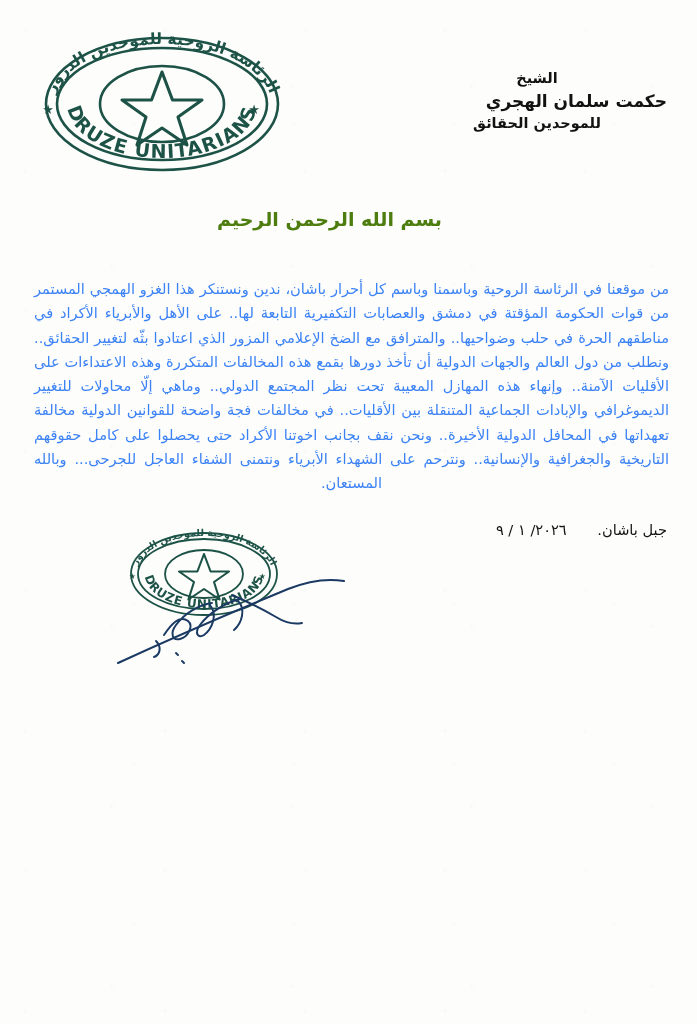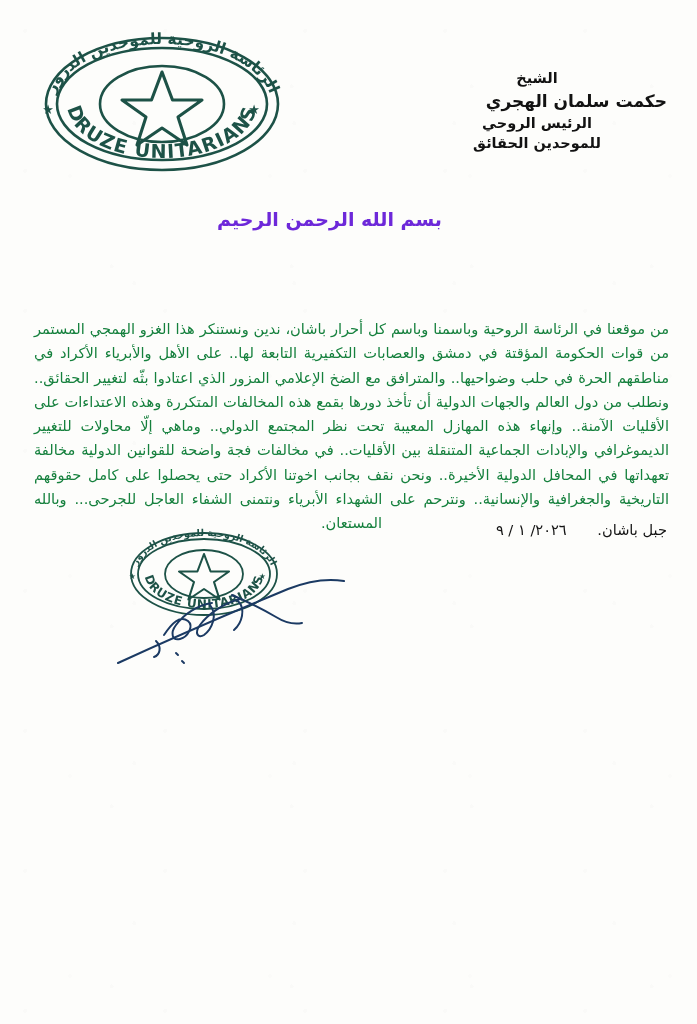--- a/index.html
+++ b/index.html
@@ -61,38 +61,37 @@
   .lh-line.lh-name { font-size: 17px; font-weight: bold; letter-spacing: 0.2px; text-align: right; }
 
   
   .basmala {
     position: absolute;
     left: 0; right: 0;
     top: 208px;
     text-align: center;
     font-size: 19px;
     font-weight: bold;
-    color: #6d28d9;
+    color: #4d7c0f;
     padding-right: 38px;
   }
 
   
   .body-text {
     position: absolute;
     left: 34px;
     right: 28px;
     top: 277px;
     text-align: justify;
     text-align-last: center;
     direction: rtl;
     font-size: 14.6px;
     line-height: 24.3px;
-    color: #15803d;
+    color: #3b82f6;
     font-family: "DejaVu Sans", "Liberation Sans", sans-serif;
-    margin-top: 40px;
   }
   .body-text p { margin: 0; }
 
   
   .signoff {
     position: absolute;
     right: 30px;
     top: 521px;
     direction: rtl;
     font-size: 14.6px;
@@ -141,21 +140,20 @@
         <textPath href="#arcBotA" startOffset="50%" text-anchor="middle" id="sealEnglishBot">DRUZE UNITARIANS</textPath>
       </text>
       <text x="26" y="92" font-size="13" fill="#1d5247">★</text>
       <text x="232" y="92" font-size="13" fill="#1d5247">★</text>
     </svg>
   </div>
 
   <div class="letterhead">
     <div class="lh-line">الشيخ</div>
     <div class="lh-line lh-name">حكمت سلمان الهجري</div>
-    <div class="lh-line">الرئيس الروحي</div>
     <div class="lh-line">للموحدين الحقائق</div>
   </div>
 
   <div class="basmala">بسم الله الرحمن الرحيم</div>
 
   <div class="body-text">
     <p>من موقعنا في الرئاسة الروحية وباسمنا وباسم كل أحرار باشان، ندين ونستنكر هذا الغزو الهمجي المستمر من قوات الحكومة المؤقتة في دمشق والعصابات التكفيرية التابعة لها.. على الأهل والأبرياء الأكراد في مناطقهم الحرة في حلب وضواحيها.. والمترافق مع الضخ الإعلامي المزور الذي اعتادوا بثّه لتغيير الحقائق..  ونطلب من دول العالم والجهات الدولية أن تأخذ دورها بقمع هذه المخالفات المتكررة وهذه الاعتداءات على الأقليات الآمنة.. وإنهاء هذه المهازل المعيبة تحت نظر المجتمع الدولي.. وماهي إلّا محاولات للتغيير الديموغرافي والإبادات الجماعية المتنقلة بين الأقليات..  في مخالفات فجة واضحة للقوانين الدولية مخالفة تعهداتها في المحافل الدولية الأخيرة.. ونحن نقف بجانب اخوتنا الأكراد حتى يحصلوا على كامل حقوقهم التاريخية والجغرافية والإنسانية..   ونترحم على الشهداء الأبرياء ونتمنى الشفاء العاجل للجرحى... وبالله المستعان.</p>
   </div>
 
   <div class="signoff">

